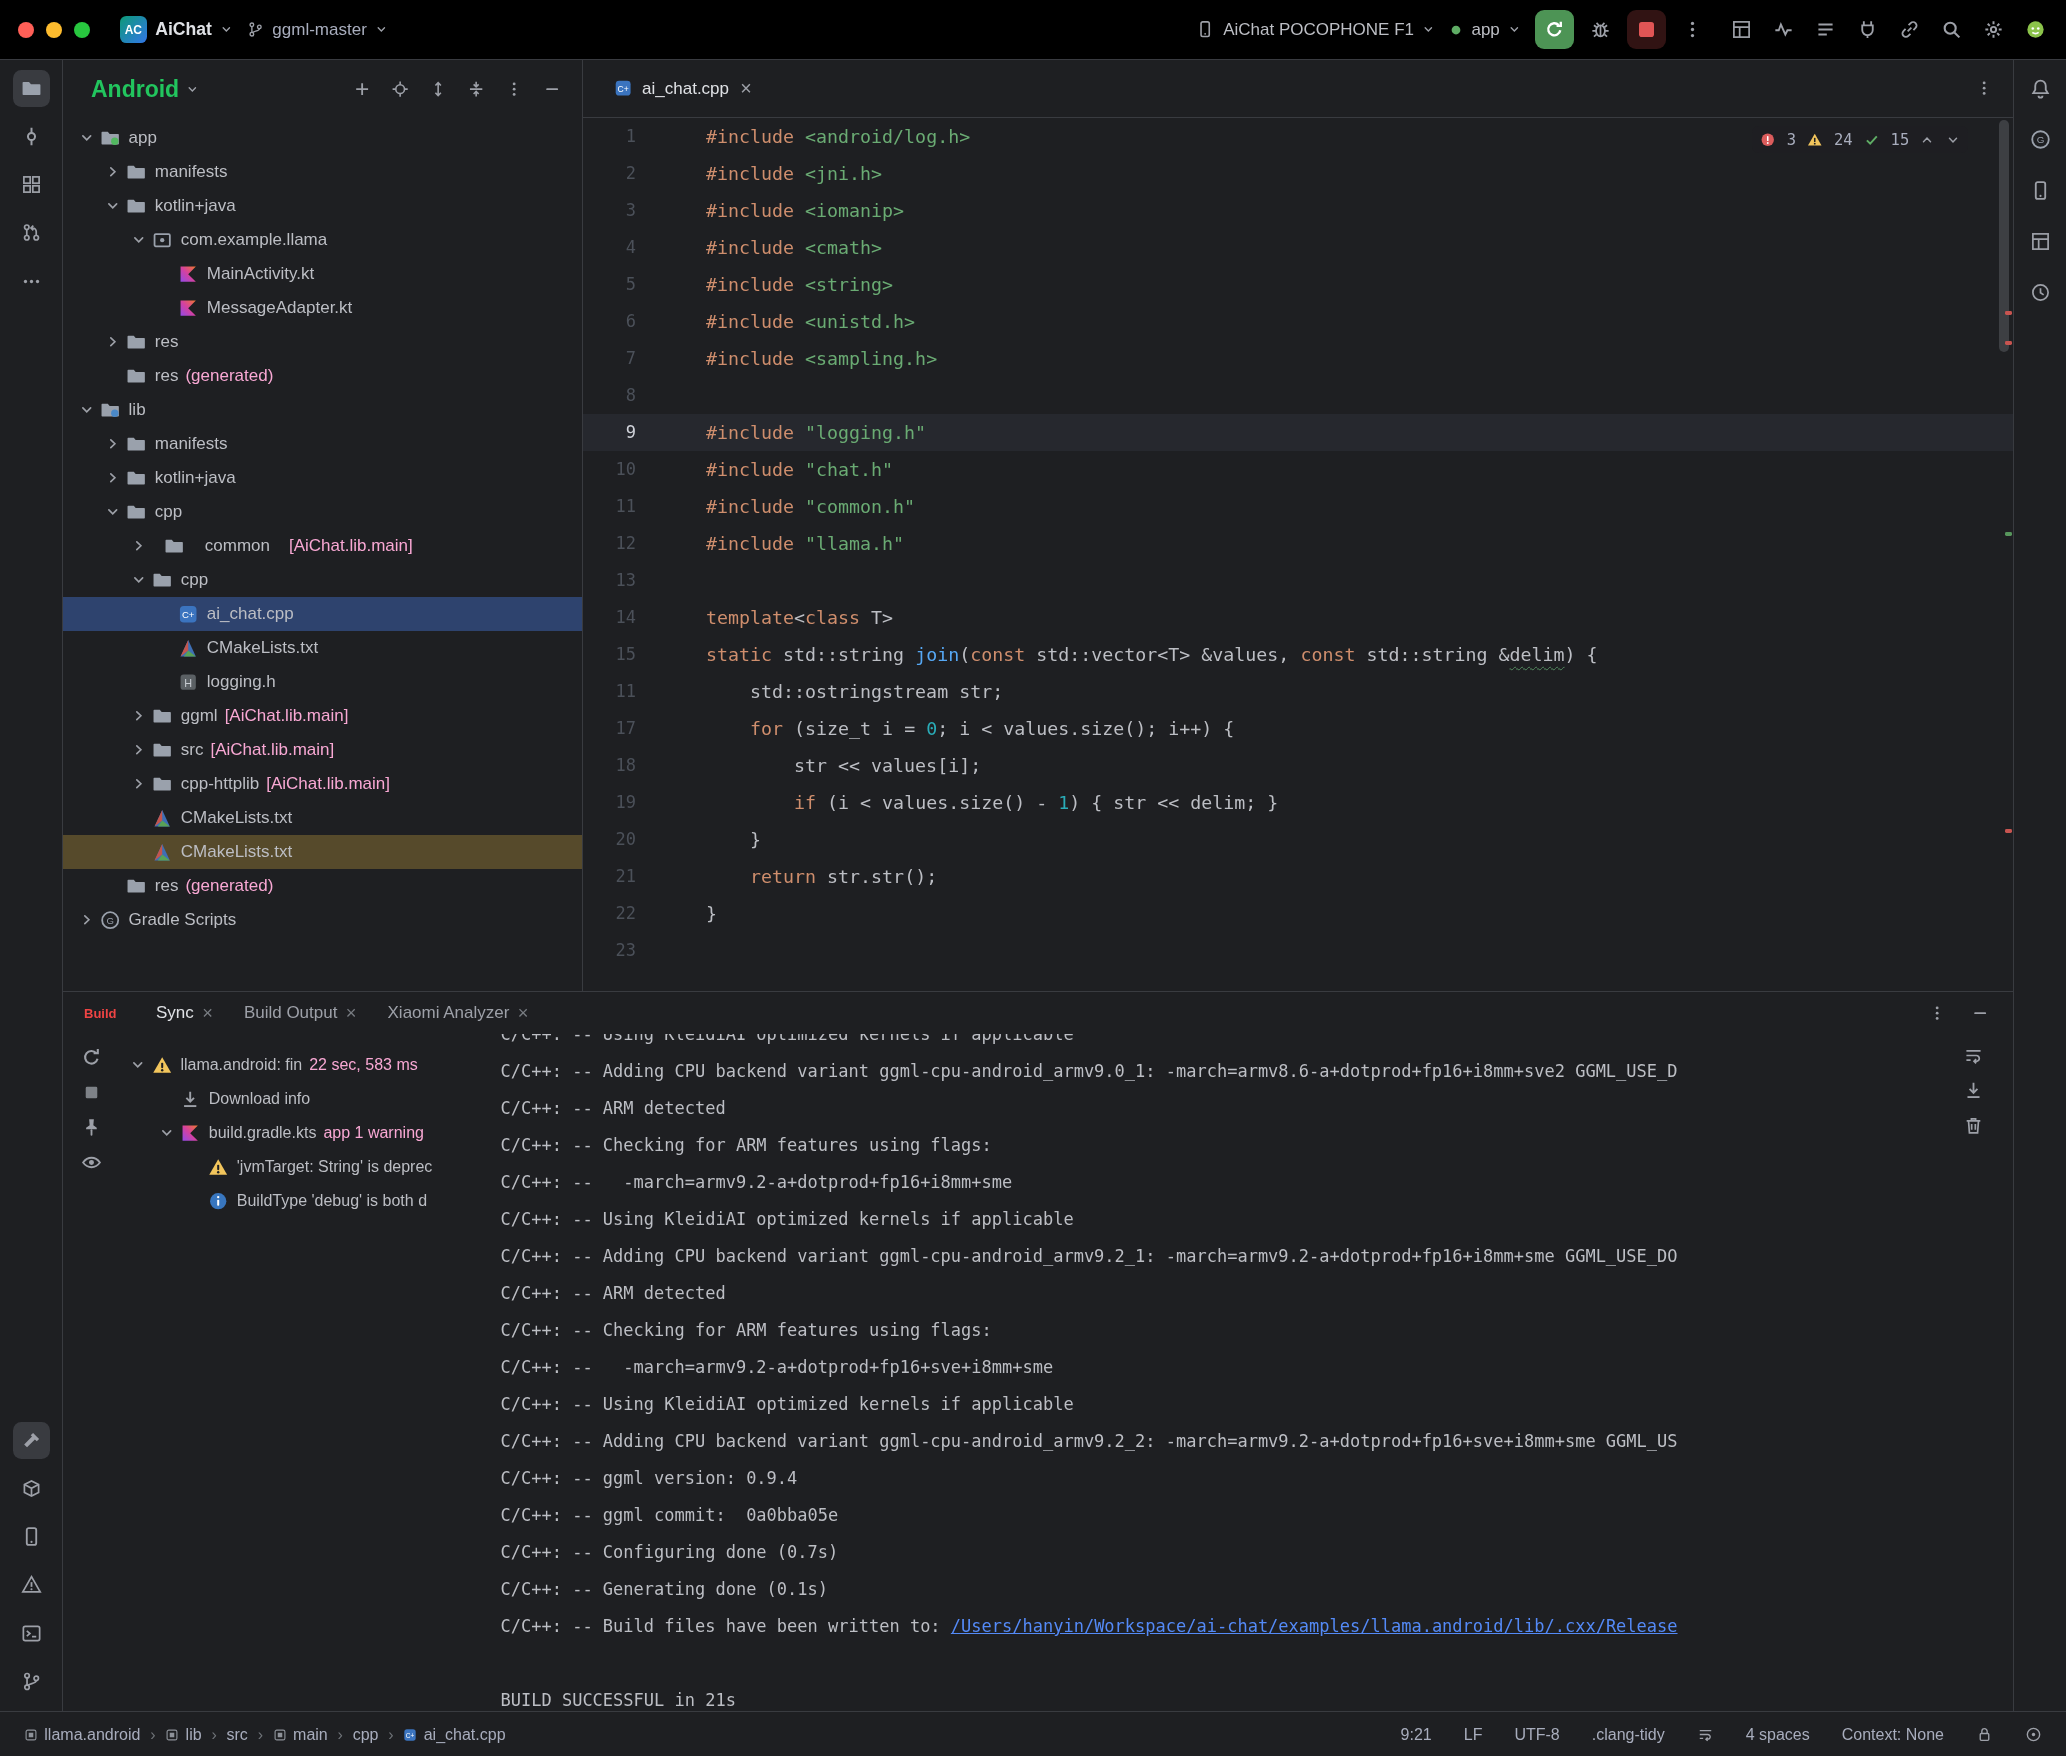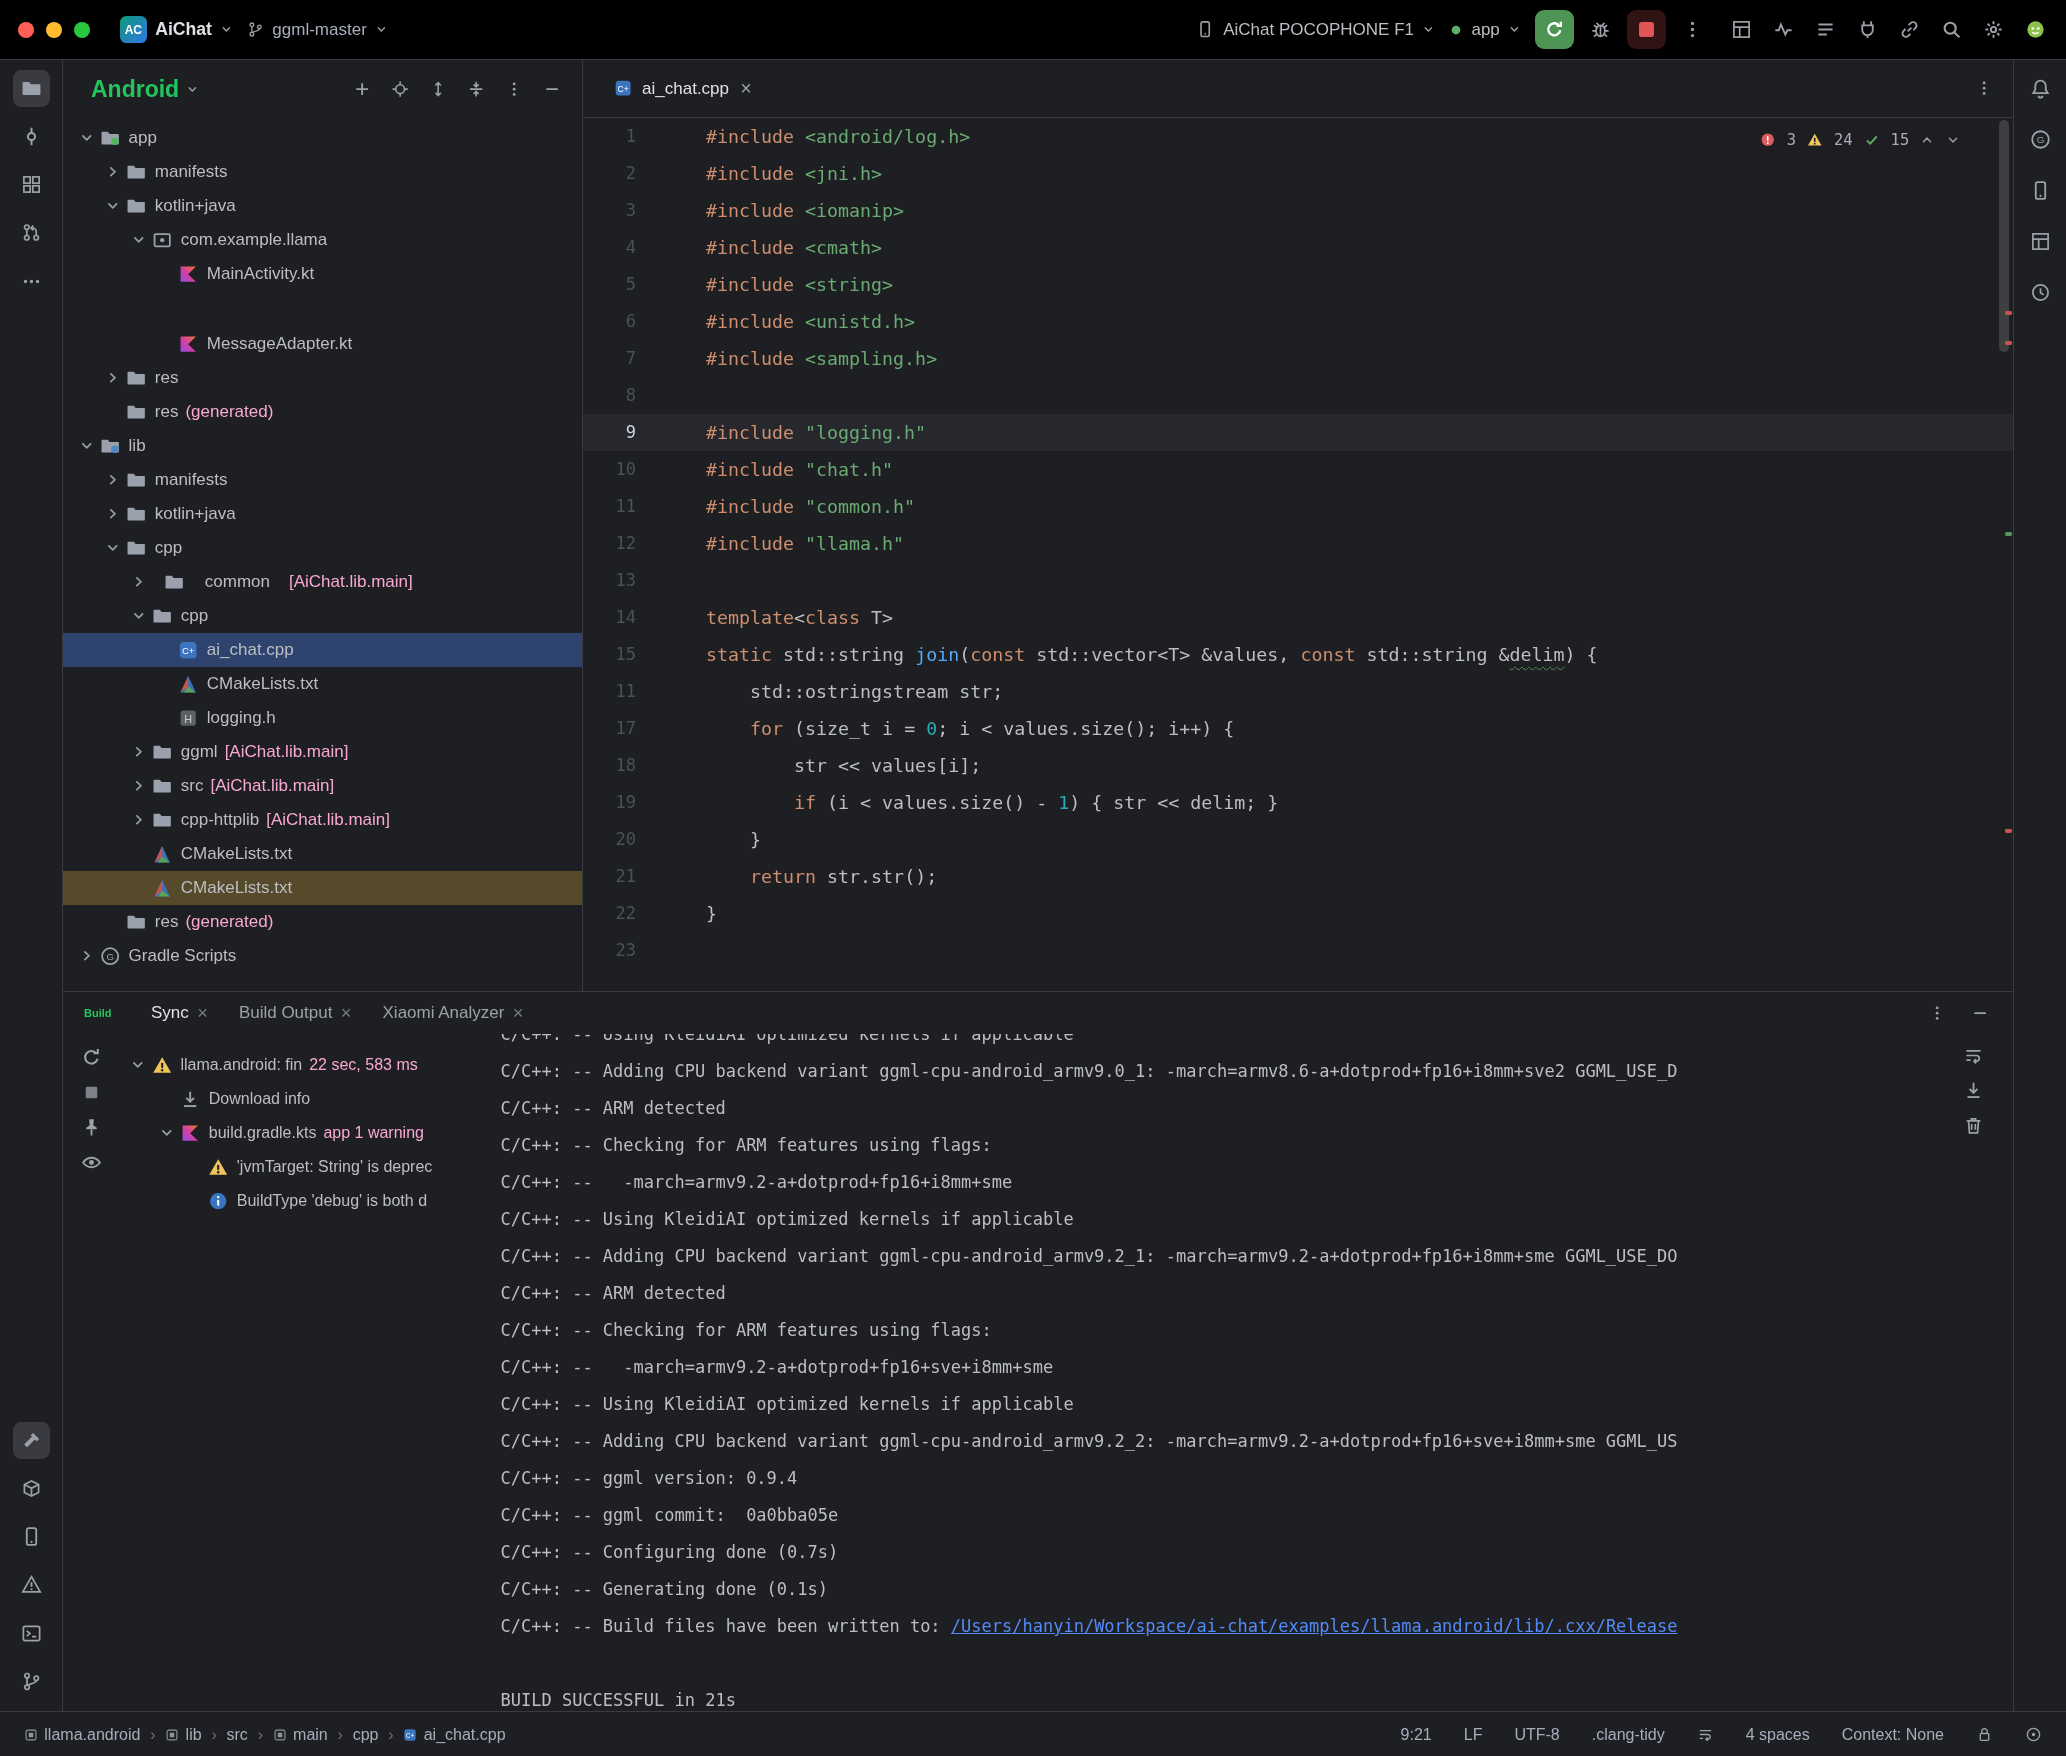--- a/index.html
+++ b/index.html
@@ -75,21 +75,21 @@
   .tk.k{color:#CF8E6D}.tk.s{color:#6AAB73}.tk.n{color:#2AACB8}.tk.f{color:#56A8F5}.tk.d{color:#BCBEC4}
   .tk.ty{color:#BCBEC4; text-decoration:underline wavy #548B60 1.4px; text-underline-offset:4.9px;}
   .inspections { position:absolute; top:8.4px; right:45px; display:flex; align-items:center; gap:11.2px;
     font-size:15.5px; color:#A8ADBD; background:rgba(30,31,34,.85); padding:4.2px 8.4px; border-radius:7px; }
   .vthumb { position:absolute; right:4.2px; top:2.1px; width:9.8px; height:232px; border-radius:4.9px; background:rgba(171,176,186,.22); }
   .stripe-mark { position:absolute; right:1.4px; width:6.3px; height:4.2px; border-radius:1.4px; }
 
   
   .build-panel { flex:1; border-top:0.7px solid #393B40; display:flex; flex-direction:column; min-height:0; }
   .bp-header { height:42px; flex:none; display:flex; align-items:center; padding:0 24px 0 21px; }
-  .bp-title { font-size:11px; font-weight:bold; color:#22c55e; margin-right:24px; }
+  .bp-title { font-size:13px; font-weight:bold; color:#ef4444; margin-right:24px; }
   .bp-tab { display:flex; align-items:center; gap:8.4px; padding:0 15.5px; height:100%; font-size:17px; color:#9DA0A8; }
   .bp-tab.selected { color:#DFE1E5; }
   .bp-tab .close { font-size:18.3px; color:#787C82; }
   .bp-right { margin-left:auto; display:flex; gap:24px; align-items:center; }
   .bp-body { flex:1; display:flex; min-height:0; }
   .bp-toolcol { width:56px; flex:none; display:flex; flex-direction:column; align-items:center; padding-top:12.7px; gap:14px; }
   .sync-tree { width:366px; flex:none; padding-top:14px; font-size:16px; overflow:hidden; }
   .sync-tree .tree-row { height:34px; }
   .console { flex:1; position:relative; overflow:hidden; padding-left:15.5px;
     font-family:"DejaVu Sans Mono",monospace; font-size:17px; color:#BCBEC4; }
@@ -458,21 +458,21 @@
                         <stop offset="0" stop-color="#7C4DFF"></stop>
                         <stop offset=".5" stop-color="#D5419F"></stop>
                         <stop offset="1" stop-color="#F88909"></stop>
                       </linearGradient>
                     </defs>
                     <path d="M2 2h12L8 8l6 6H2z" fill="url(#kgrad)"></path>
                   </svg>
                 </span>
                 <span class="lbl">MainActivity.kt</span>
               </div>
-              <div class="tree-row" style="padding-left: 88px; margin-top: 36px;">
+              <div class="tree-row" style="padding-left: 88px;">
                 <span class="arrow"></span>
                 <span class="ic tree-ic">
                   <svg viewBox="0 0 16 16">
                     <defs>
                       <linearGradient id="kgrad" x1="0" y1="16" x2="16" y2="0" gradientUnits="userSpaceOnUse">
                         <stop offset="0" stop-color="#7C4DFF"></stop>
                         <stop offset=".5" stop-color="#D5419F"></stop>
                         <stop offset="1" stop-color="#F88909"></stop>
                       </linearGradient>
                     </defs>

